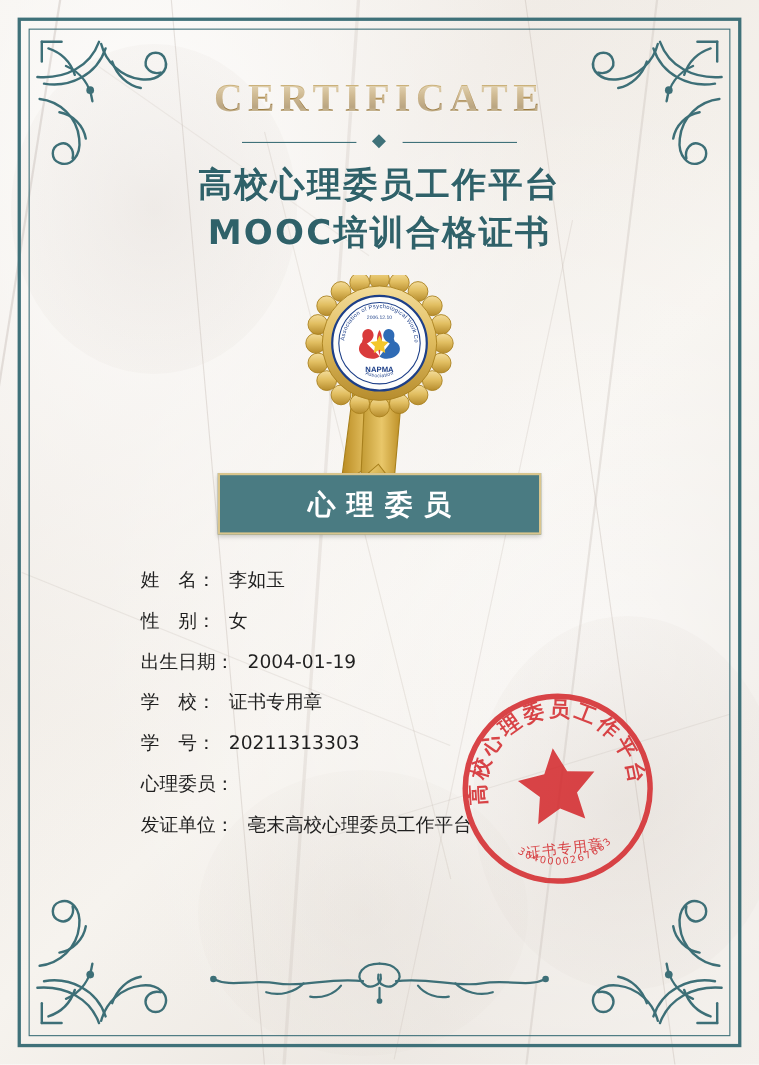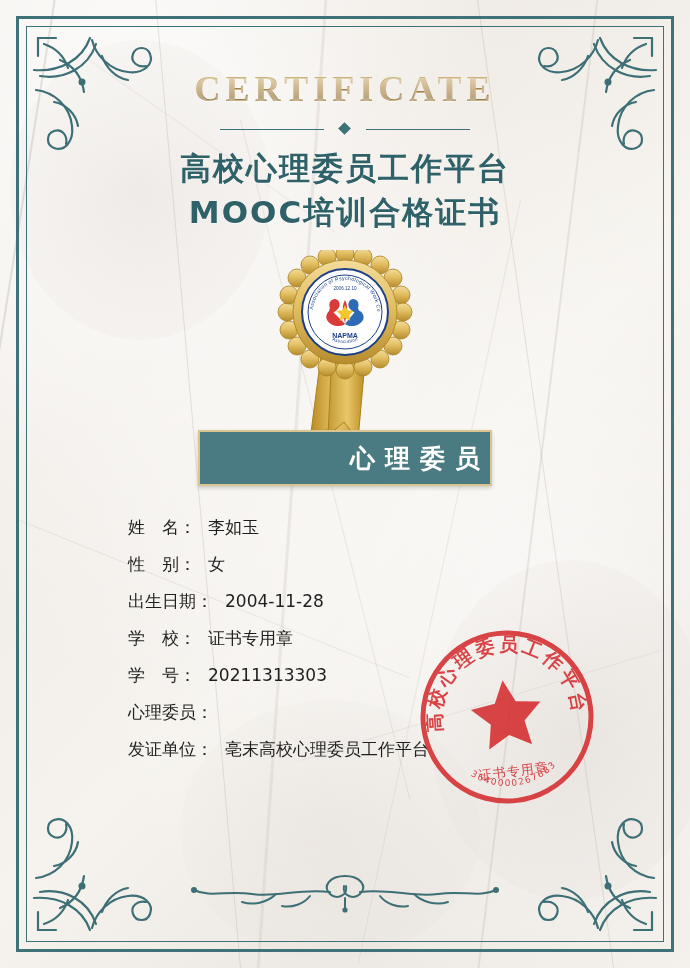--- a/index.html
+++ b/index.html
@@ -170,21 +170,21 @@
     left: 50%;
     top: 430px;
     transform: translateX(-50%);
     width: 290px;
     height: 52px;
     background: #4a7b82;
     border: 2px solid #d9c58d;
     box-shadow: 0 2px 4px rgba(0,0,0,0.18);
     display: flex;
     align-items: center;
-    justify-content: flex-end;
+    justify-content: center;
   }
   .role-banner .role-text {
     font-family: "DejaVu Sans", sans-serif;
     font-size: 25px;
     font-weight: bold;
     letter-spacing: 10px;
     color: #ffffff;
     text-indent: 10px;
   }
 
@@ -424,21 +424,21 @@
     <div class="field-row">
       <span class="field-label">姓　名：</span>
       <span class="field-value cn">李如玉</span>
     </div>
     <div class="field-row">
       <span class="field-label">性　别：</span>
       <span class="field-value cn">女</span>
     </div>
     <div class="field-row">
       <span class="field-label">出生日期：</span>
-      <span class="field-value">2004-11-28</span>
+      <span class="field-value">2004-01-19</span>
     </div>
     <div class="field-row">
       <span class="field-label">学　校：</span>
       <span class="field-value cn">证书专用章</span>
     </div>
     <div class="field-row">
       <span class="field-label">学　号：</span>
       <span class="field-value">20211313303</span>
     </div>
     <div class="field-row">

